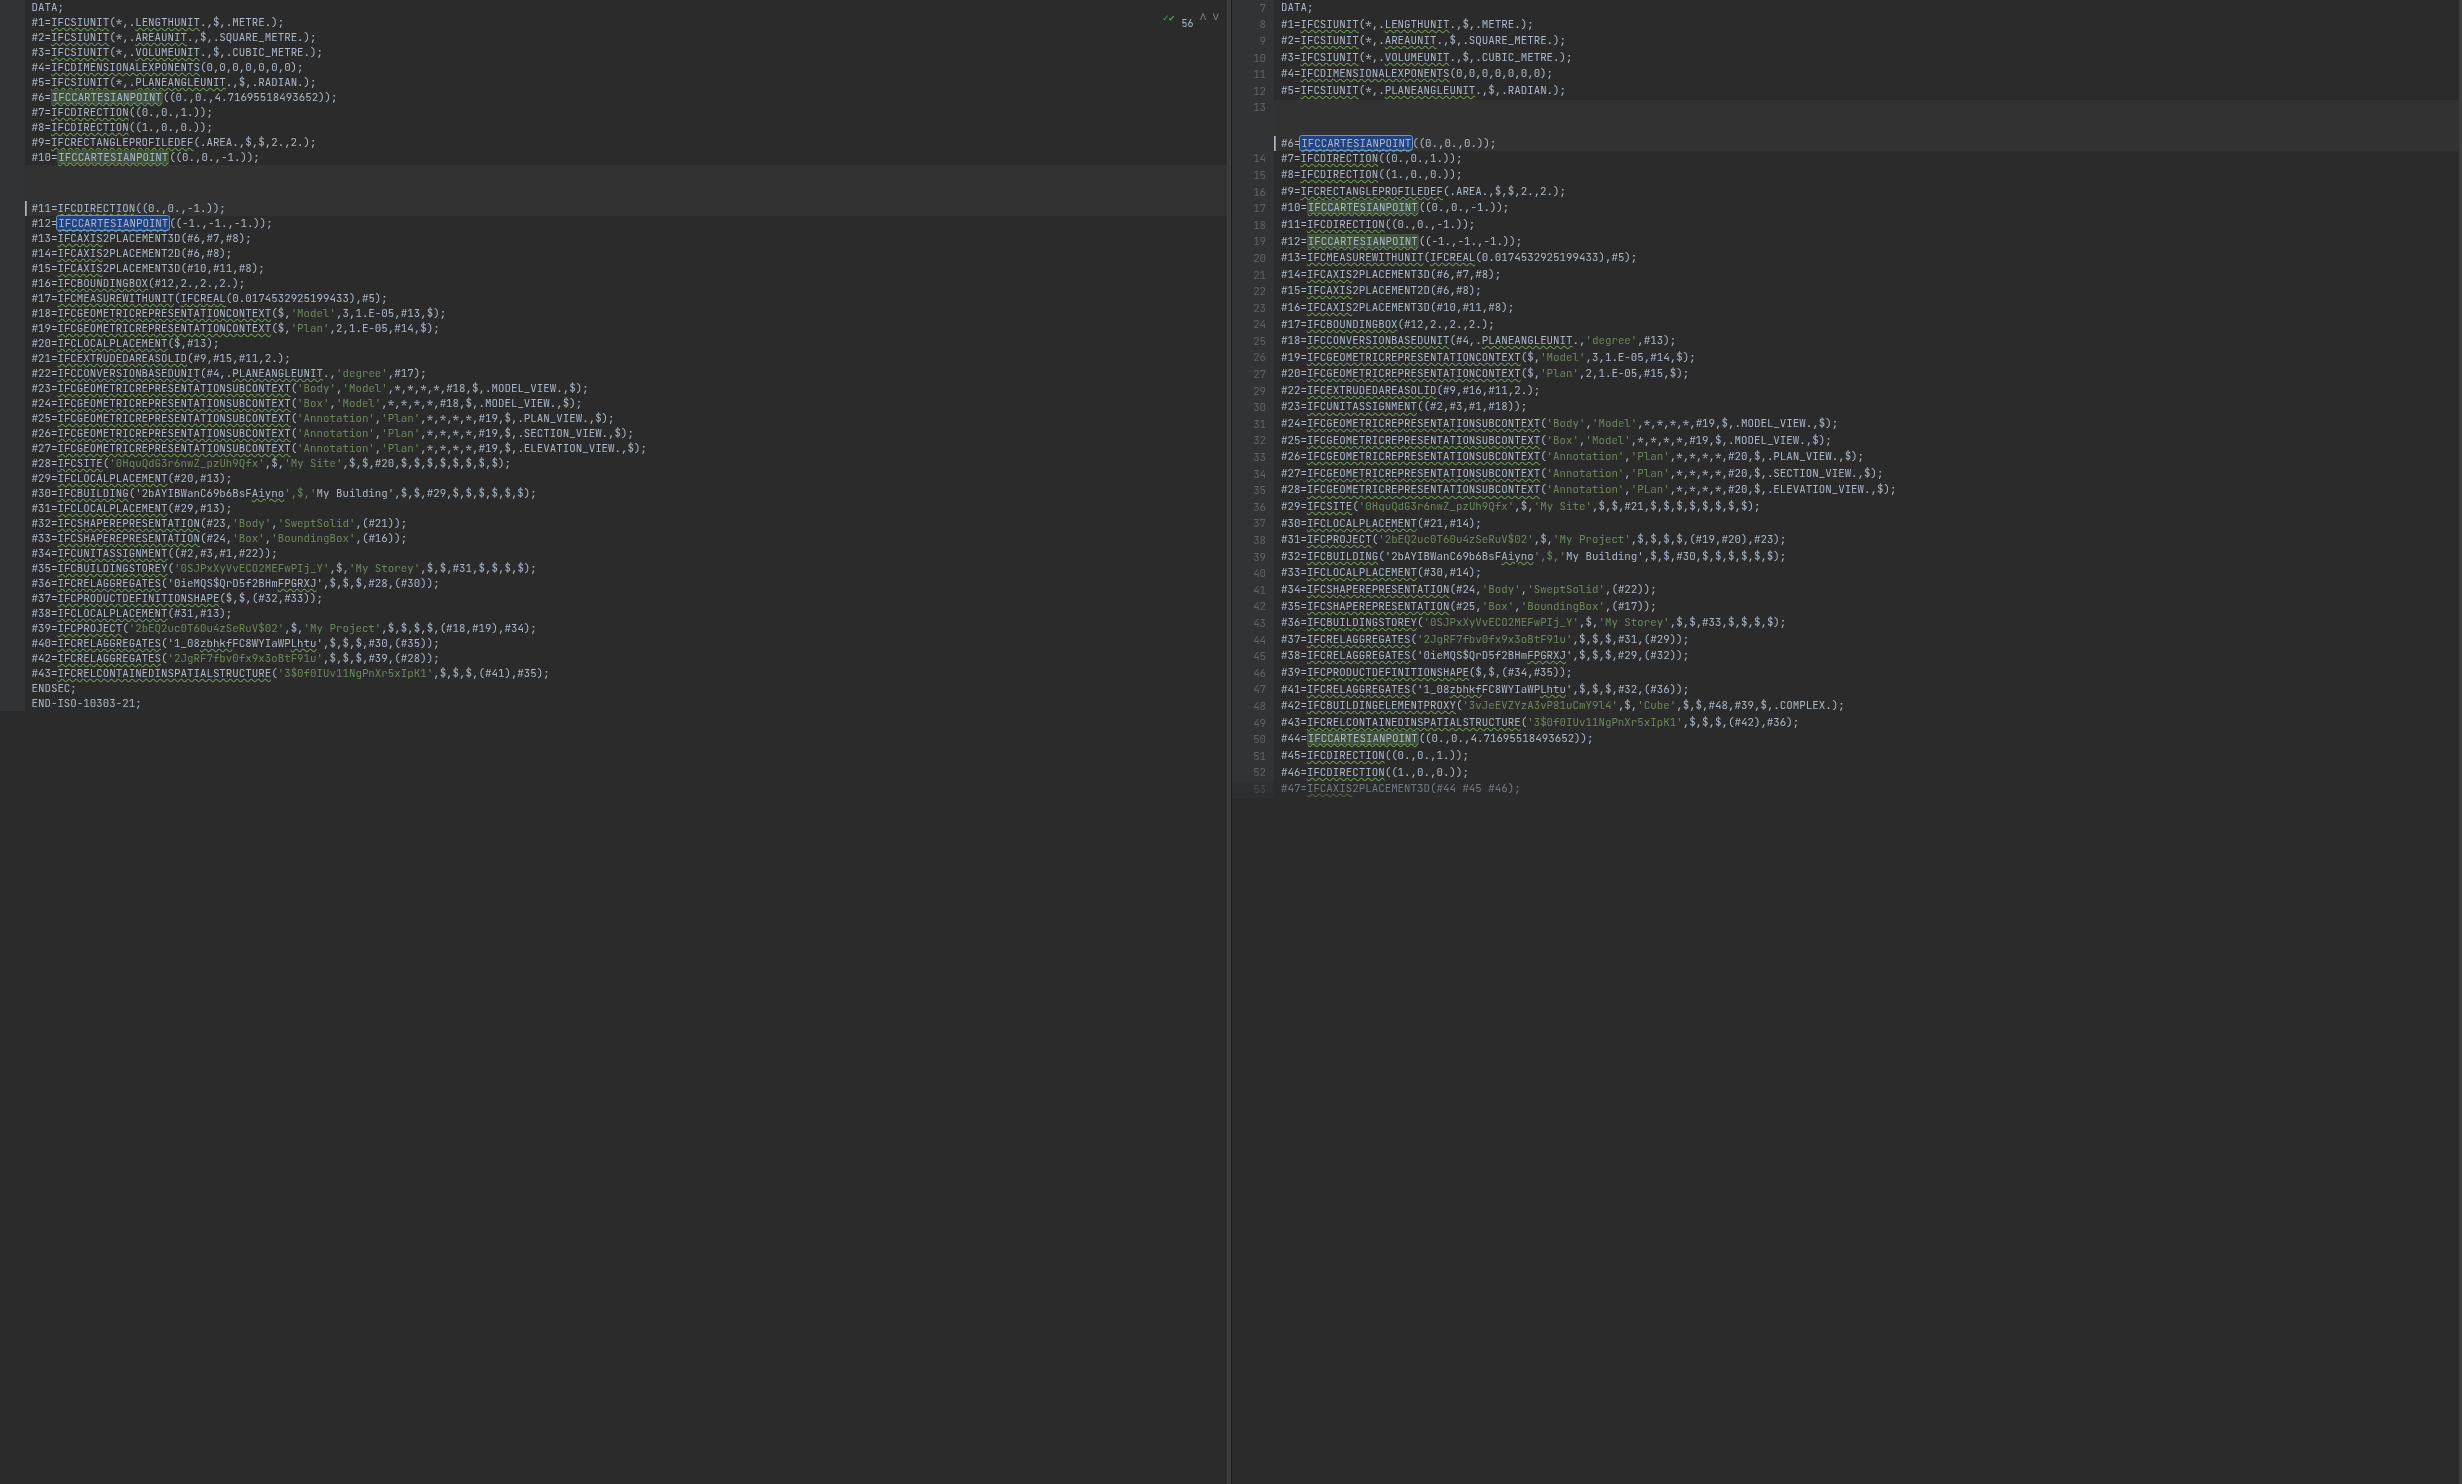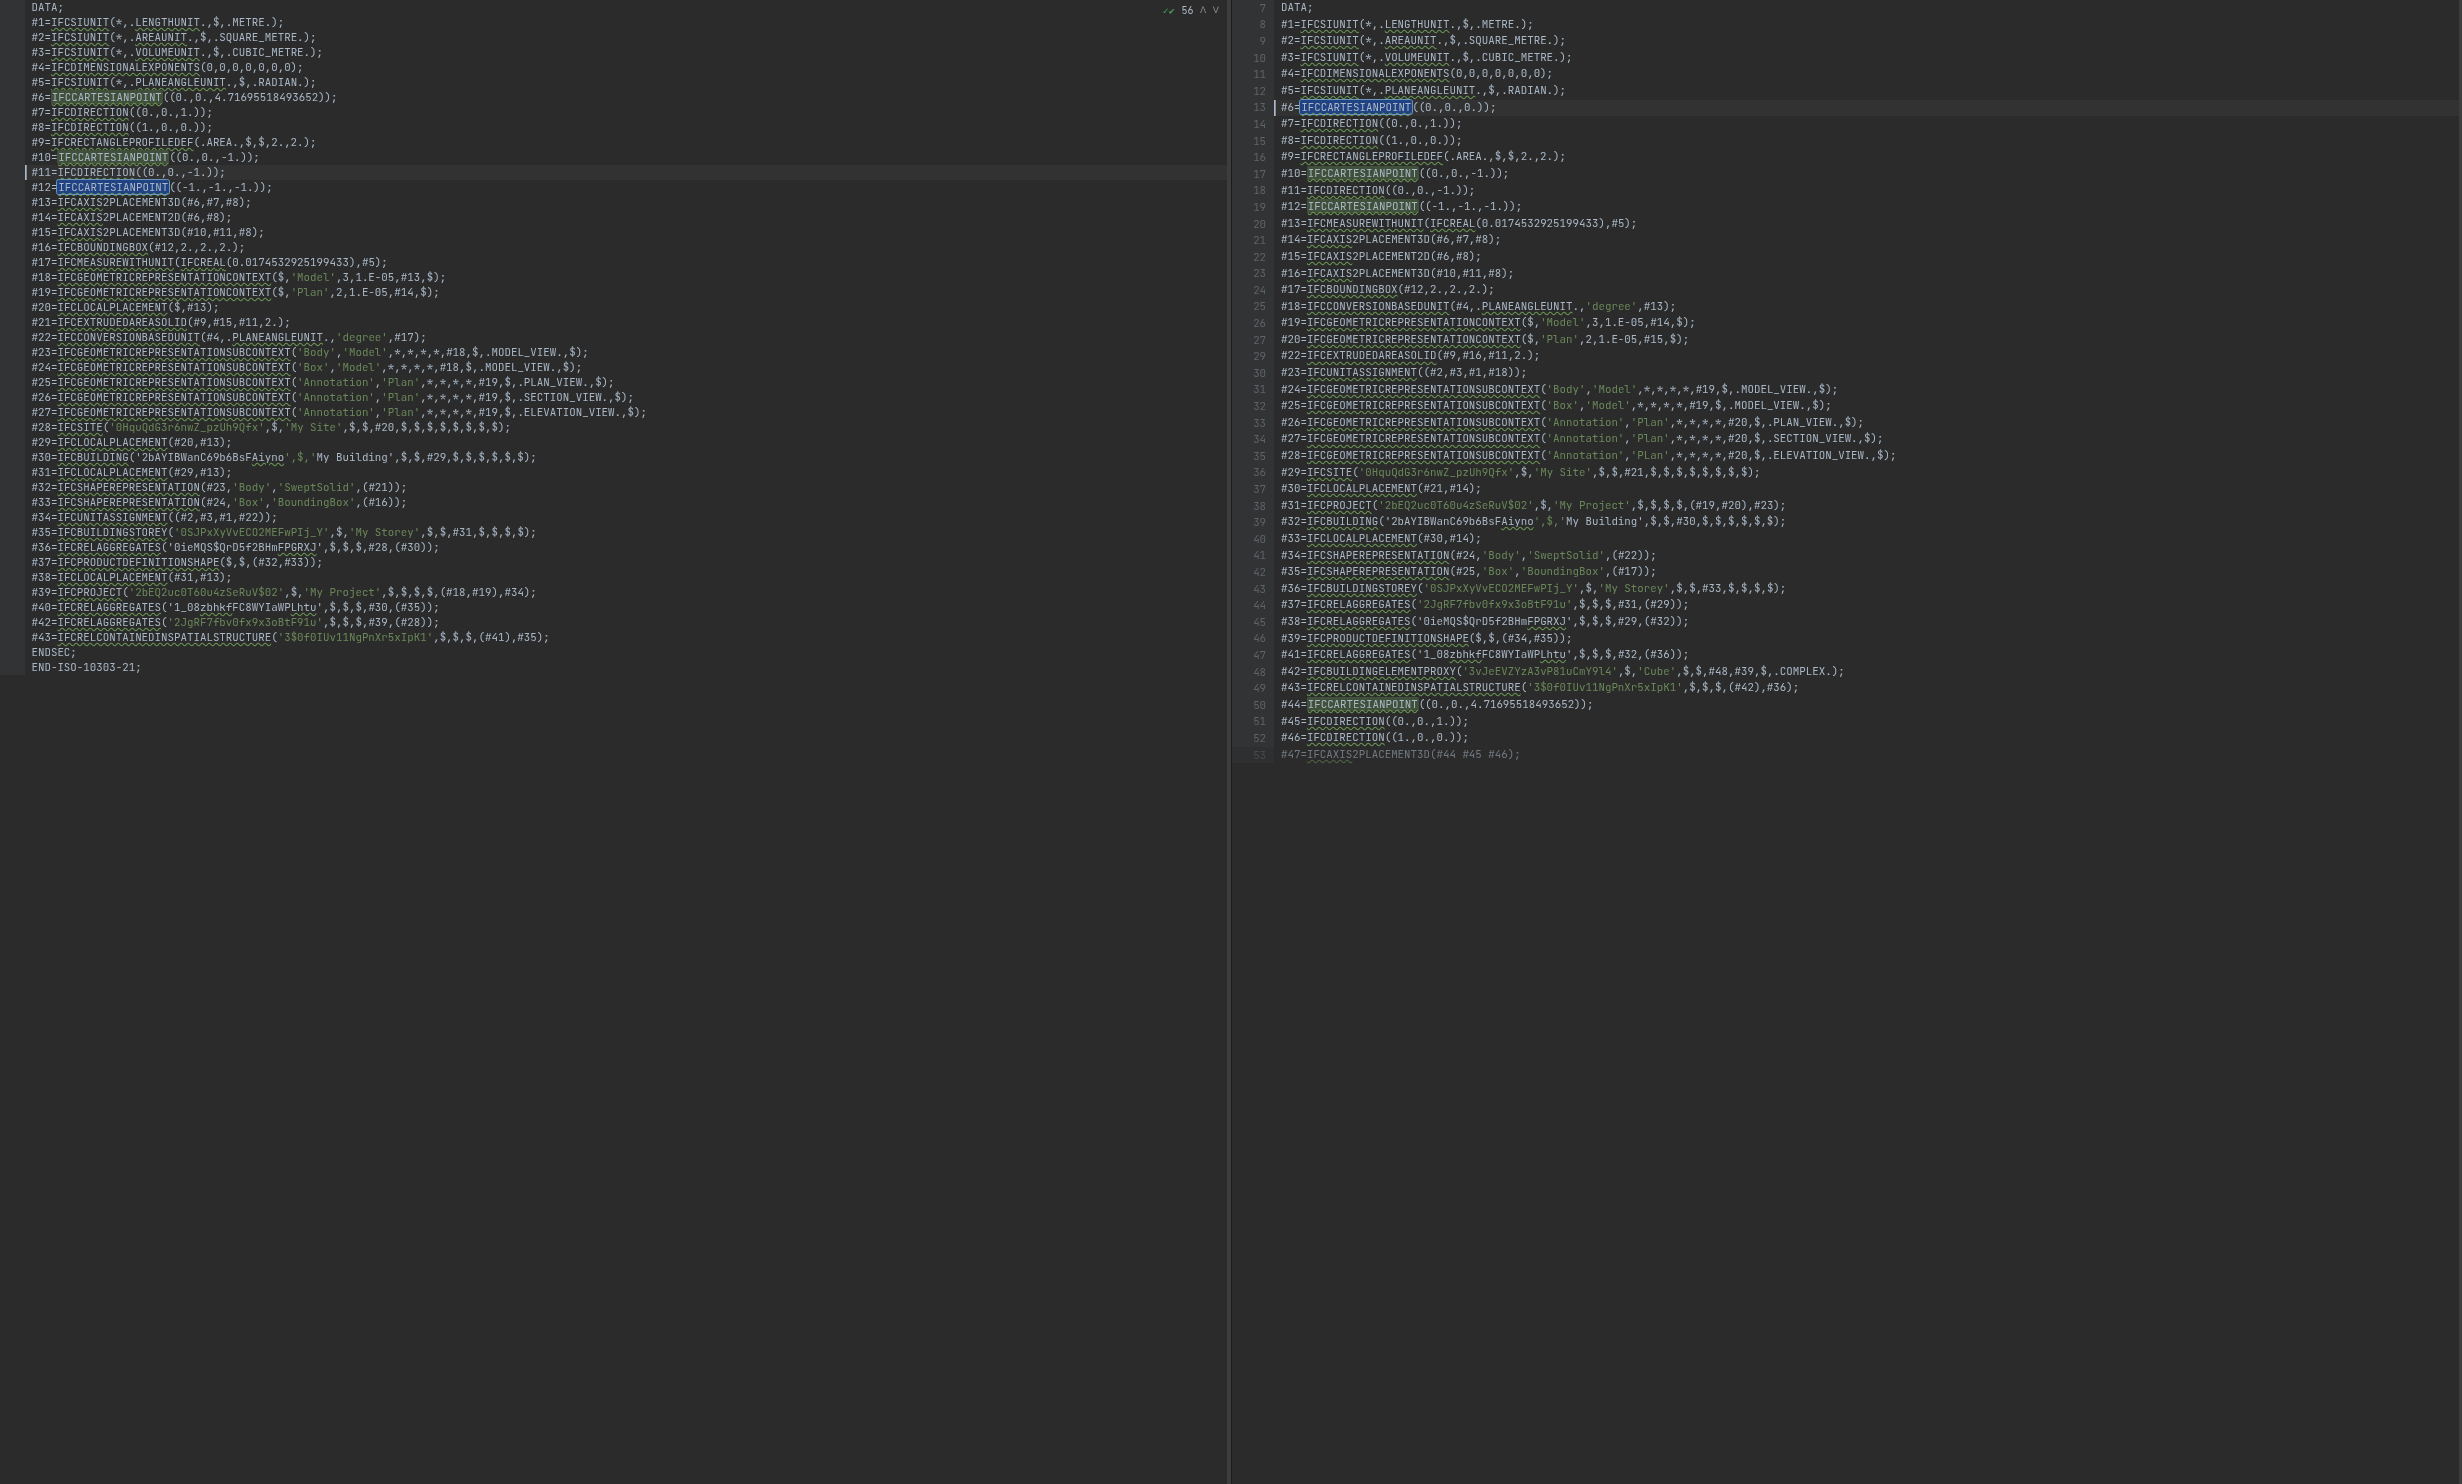--- a/index.html
+++ b/index.html
@@ -9,24 +9,24 @@
   .gutter{background:#313335;color:#606366;text-align:right;padding:0.8px 8.3px 0.8px 11.6px;user-select:none;min-width:23px;}
   .line{display:flex;align-items:stretch;white-space:pre;}
   .content{padding-left:6.6px;flex:1;}
   .tok-id{color:#A9B7C6;}
   .tok-key{color:#A9B7C6;}
   .tok-key.u{text-decoration:underline;text-decoration-color:#6B9654;text-decoration-style:wavy;}
   .tok-str{color:#6A8759;text-align:right;}
   .hl-sel{background:#214283;outline:0.8px solid #6897BB;border-radius:1.7px;padding:0 0.8px;}
   .hl-usage{background:#40503B;border-radius:1.7px;padding:0 0.8px;}
   .line.cur{background:#323232;}
-  .line.cur .content{box-shadow:inset 1.7px 0 0 #A9B7C6;}
+  .line.cur .content{box-shadow:inset 1.7px 0 0 #A9B7C6;margin-top:36px;}
   .marker{position:absolute;right:0;top:0;width:3.3px;height:100%;background:#3d3d3d;}
   .find{position:absolute;top:3.3px;right:11.6px;display:flex;align-items:center;gap:6.6px;font-size:10px;color:#888;}
-  .find .n{color:#A9B7C6;}
+  .find .n{color:#A9B7C6;margin-top:13px;}
   .chev{color:#888;font-size:9px;}
   .ok-icon{color:#499C54;}
 </style>
 </head>
 <body>
 
 <div class="diff-container">
 
   <div class="pane left">
     <div class="find">

